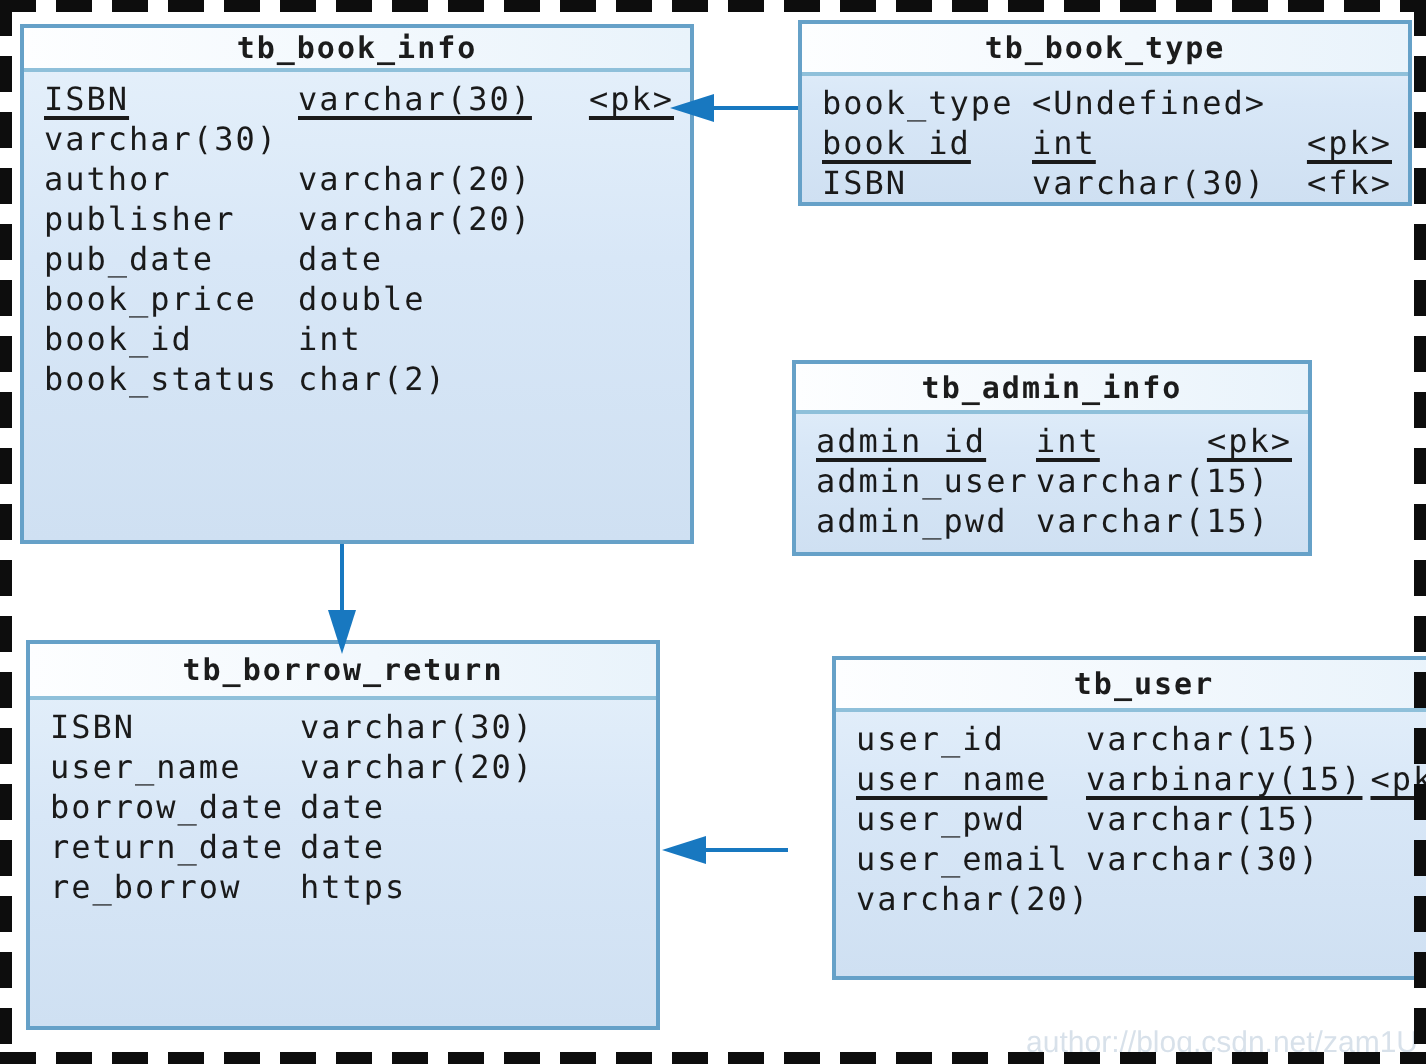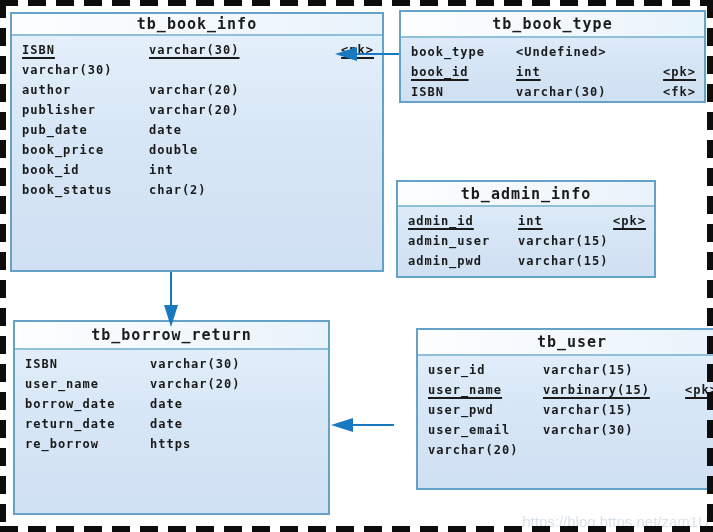--- a/index.html
+++ b/index.html
@@ -32,21 +32,21 @@
   .tbl-head{
     height:var(--hh,26px);
     display:flex;align-items:center;justify-content:center;
     background:linear-gradient(90deg,#fdfeff 0%,#f2f8fd 55%,#e9f3fb 100%);
     border-bottom:2px solid #8fc0da;
     font-size:15px;font-weight:bold;color:#1c1c1c;
     letter-spacing:1px;
     box-sizing:border-box;
   }
   .tbl-body{padding:4px 8px 0 10px;}
-  .r{display:flex;line-height:20px;font-size:12px;font-weight:bold;color:#1a1a1a;letter-spacing:1px;white-space:nowrap;}
+  .r{display:flex;line-height:20px;font-size:16px;font-weight:normal;color:#1a1a1a;letter-spacing:1px;white-space:nowrap;}
   .c-name{width:var(--nw,120px);flex:0 0 auto;}
   .c-type{flex:1 1 auto;text-align:left;}
   .c-key{flex:0 0 auto;margin-left:4px;}
   .u{text-decoration:underline;text-underline-offset:3px;text-decoration-thickness:1.5px;}
 
   
   #wires{position:absolute;left:0;top:0;z-index:4;pointer-events:none;}
 
   
   .watermark{
@@ -59,23 +59,23 @@
 </head>
 <body>
 
 <div id="canvas">
 
   <div class="frame top"></div>
   <div class="frame bottom"></div>
   <div class="frame left"></div>
   <div class="frame right"></div>
 
-  <div class="watermark">https://blog.https.net/zam1U</div>
-
-  <div class="tbl" style="left:10px;top:12px;width:374px;height:260px;--hh:22px;--nw:127px;">
+  <div class="watermark">author://blog.csdn.net/zam1U</div>
+
+  <div class="tbl" style="left:10px;top:12px;width:337px;height:260px;--hh:22px;--nw:127px;">
     <div class="tbl-head">tb_book_info</div>
     <div class="tbl-body">
       <div class="r">
         <span class="c-name u">ISBN</span>
         <span class="c-type u">varchar(30)</span>
         <span class="c-key u">&lt;pk&gt;</span>
       </div>
       <div class="r">
         <span class="c-type">varchar(30)</span>
       </div>

